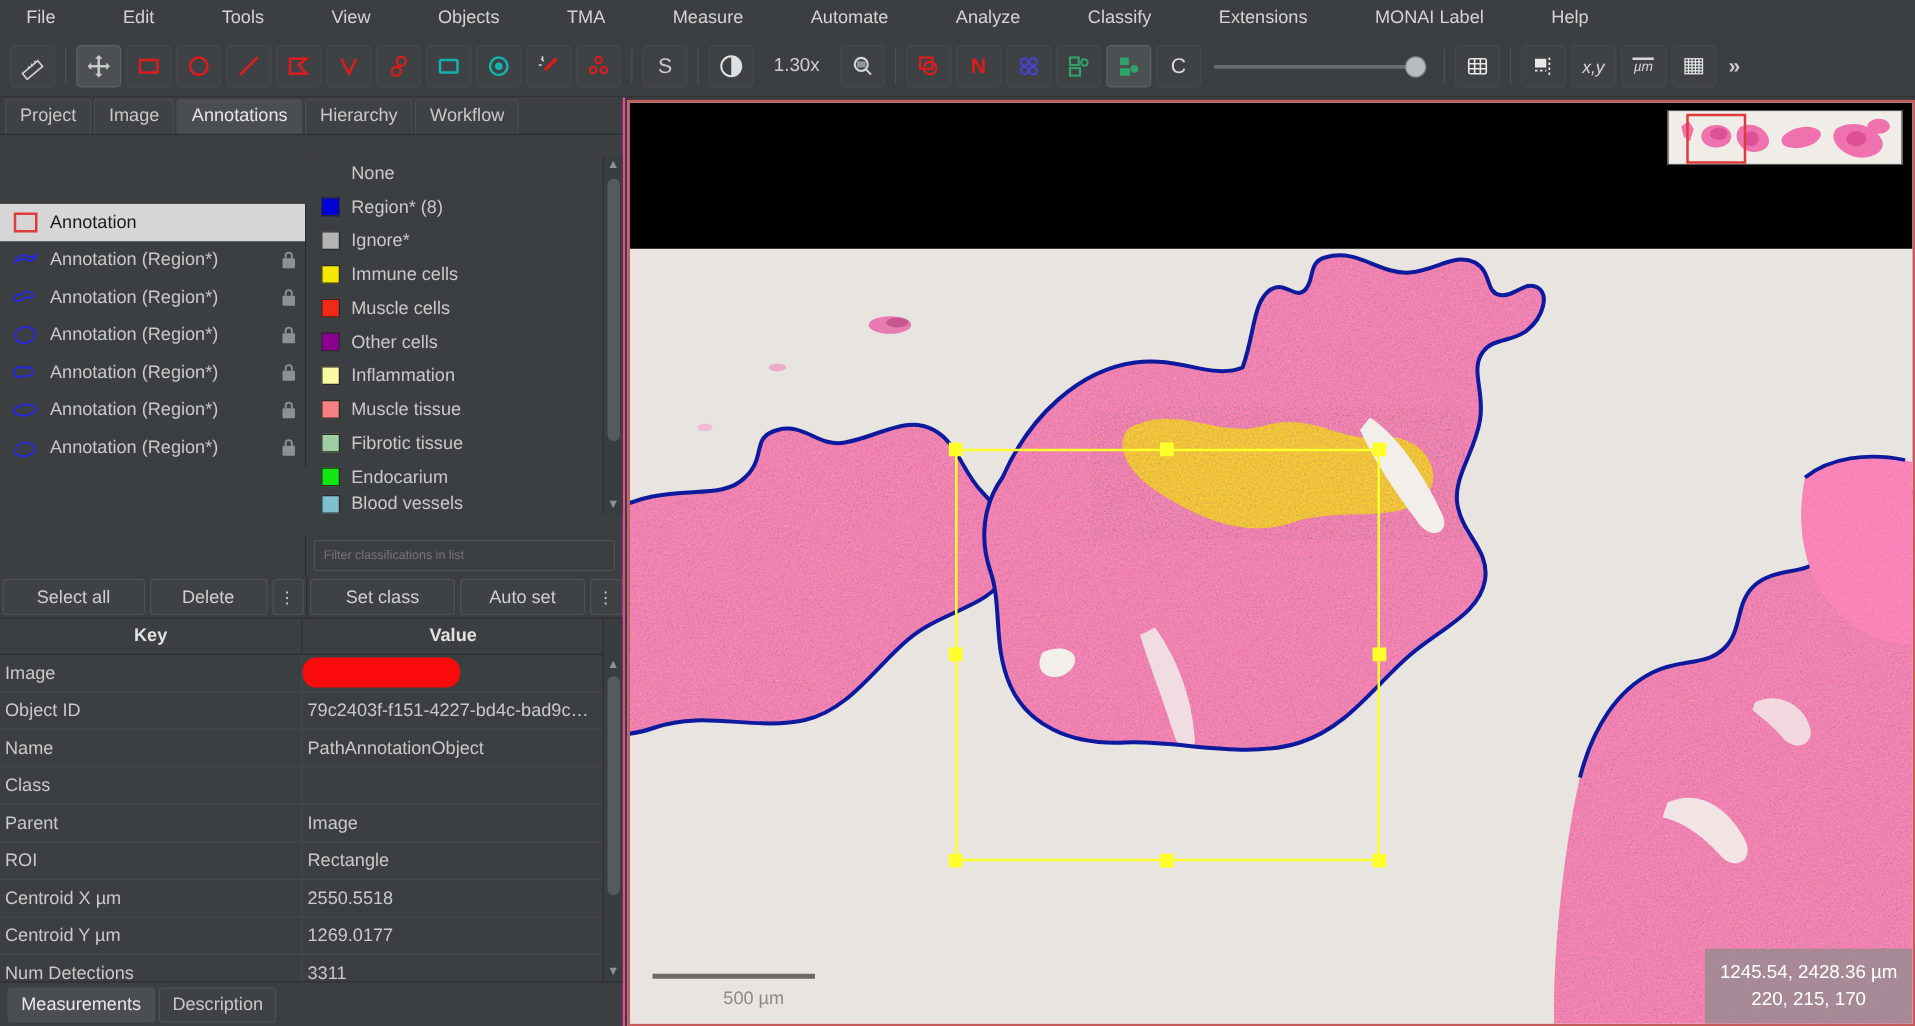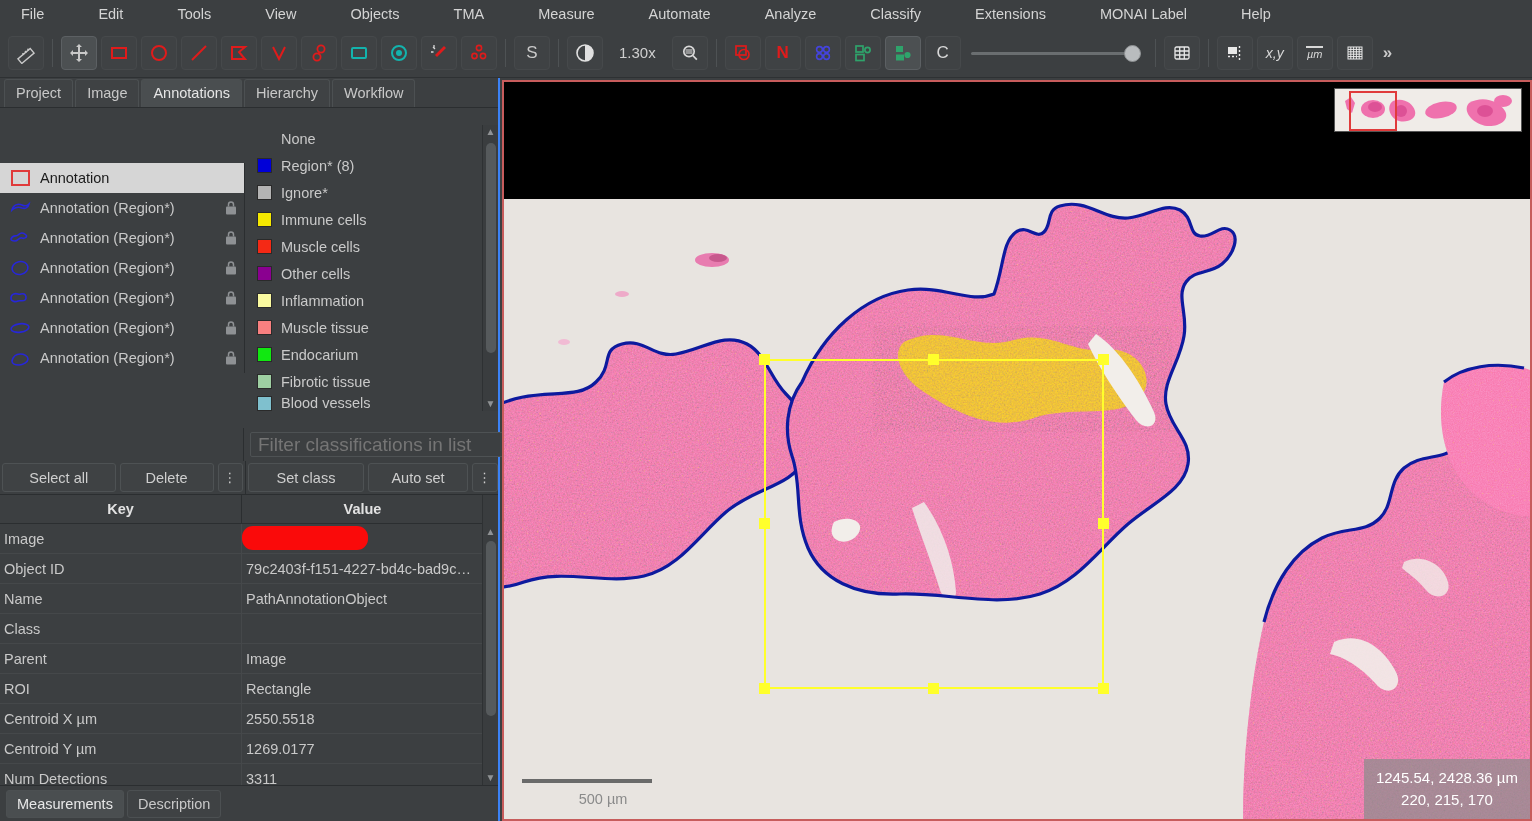--- a/index.html
+++ b/index.html
@@ -53,21 +53,21 @@
     position: absolute; right: 0px; top: 9px; width: 17px; height: 17px;
     border-radius: 50%; background: #b9bcbe; border: 1px solid #8d9092;
   }
   .tb-chev { color: #cbcbcb; font-size: 17px; padding: 0 8px; flex: none; font-weight: bold;}
 
   
   #leftpanel {
     position: absolute; left: 0; top: 78px; width: 500px; height: 743px;
     background: #3c3f41;
     display: flex; flex-direction: column;
-    border-right: 2px solid #3b82f6;
+    border-right: 2px solid #ec4899;
   }
   #tabrow {
     height: 30px; background: #3c3f41; display: flex; align-items: flex-end;
     padding-left: 4px; border-bottom: 1px solid #2b2e30;
   }
   .tab {
     padding: 5px 11px 5px 11px; font-size: 14.5px; color: #c8c8c8;
     background: #3f4244; border: 1px solid #4c5052; border-bottom: none;
     border-radius: 3px 3px 0 0; margin-right: 2px; cursor: default;
     line-height: 17px;
@@ -112,21 +112,21 @@
     background: #565a5c;
   }
 
   
   #filterrow { display: flex; height: 33px; }
   #filter-left { width: 246px; background: #3c3f41; border-right: 1px solid #2b2e30; }
   #filter-right { width: 254px; background: #3c3f41; display: flex; align-items: center; }
   #filter-input {
     margin: 0 6px; flex: 1; height: 25px; background: #3c3f41;
     border: 1px solid #4e5254; border-radius: 2px;
-    color: #8d9093; font-size: 19px; padding: 0 7px; outline: none;
+    color: #8d9093; font-size: 10px; padding: 0 7px; outline: none;
     font-family: "Liberation Sans", sans-serif;
   }
   #btnrow { display: flex; height: 34px; border-bottom: 1px solid #2b2e30; }
   .btn-group { display: flex; }
   .pbtn {
     background: #42464800; border: 1px solid #4e5254; border-radius: 3px;
     color: #cfcfcf; font-size: 14.5px; margin: 2px 2px; cursor: default;
     display: flex; align-items: center; justify-content: center;
     background: #3f4244;
   }
@@ -554,26 +554,26 @@
         </div>
         <div class="cls-row">
           <span class="cls-swatch" style="background:#fafaa0"></span>
           <span>Inflammation</span>
         </div>
         <div class="cls-row">
           <span class="cls-swatch" style="background:#f98080"></span>
           <span>Muscle tissue</span>
         </div>
         <div class="cls-row">
+          <span class="cls-swatch" style="background:#9ecfa2"></span>
+          <span>Fibrotic tissue</span>
+        </div>
+        <div class="cls-row">
           <span class="cls-swatch" style="background:#11e811"></span>
           <span>Endocarium</span>
-        </div>
-        <div class="cls-row">
-          <span class="cls-swatch" style="background:#9ecfa2"></span>
-          <span>Fibrotic tissue</span>
         </div>
         <div class="cls-row" style="height:16px;overflow:hidden;">
           <span class="cls-swatch" style="background:#7fc0ce"></span>
           <span>Blood vessels</span>
         </div>
 
         <div class="vscroll">
           <div class="arr">▲</div>
           <div class="bar" style="top:18px;height:210px;"></div>
           <div class="arr" style="position:absolute;bottom:0;">▼</div>

